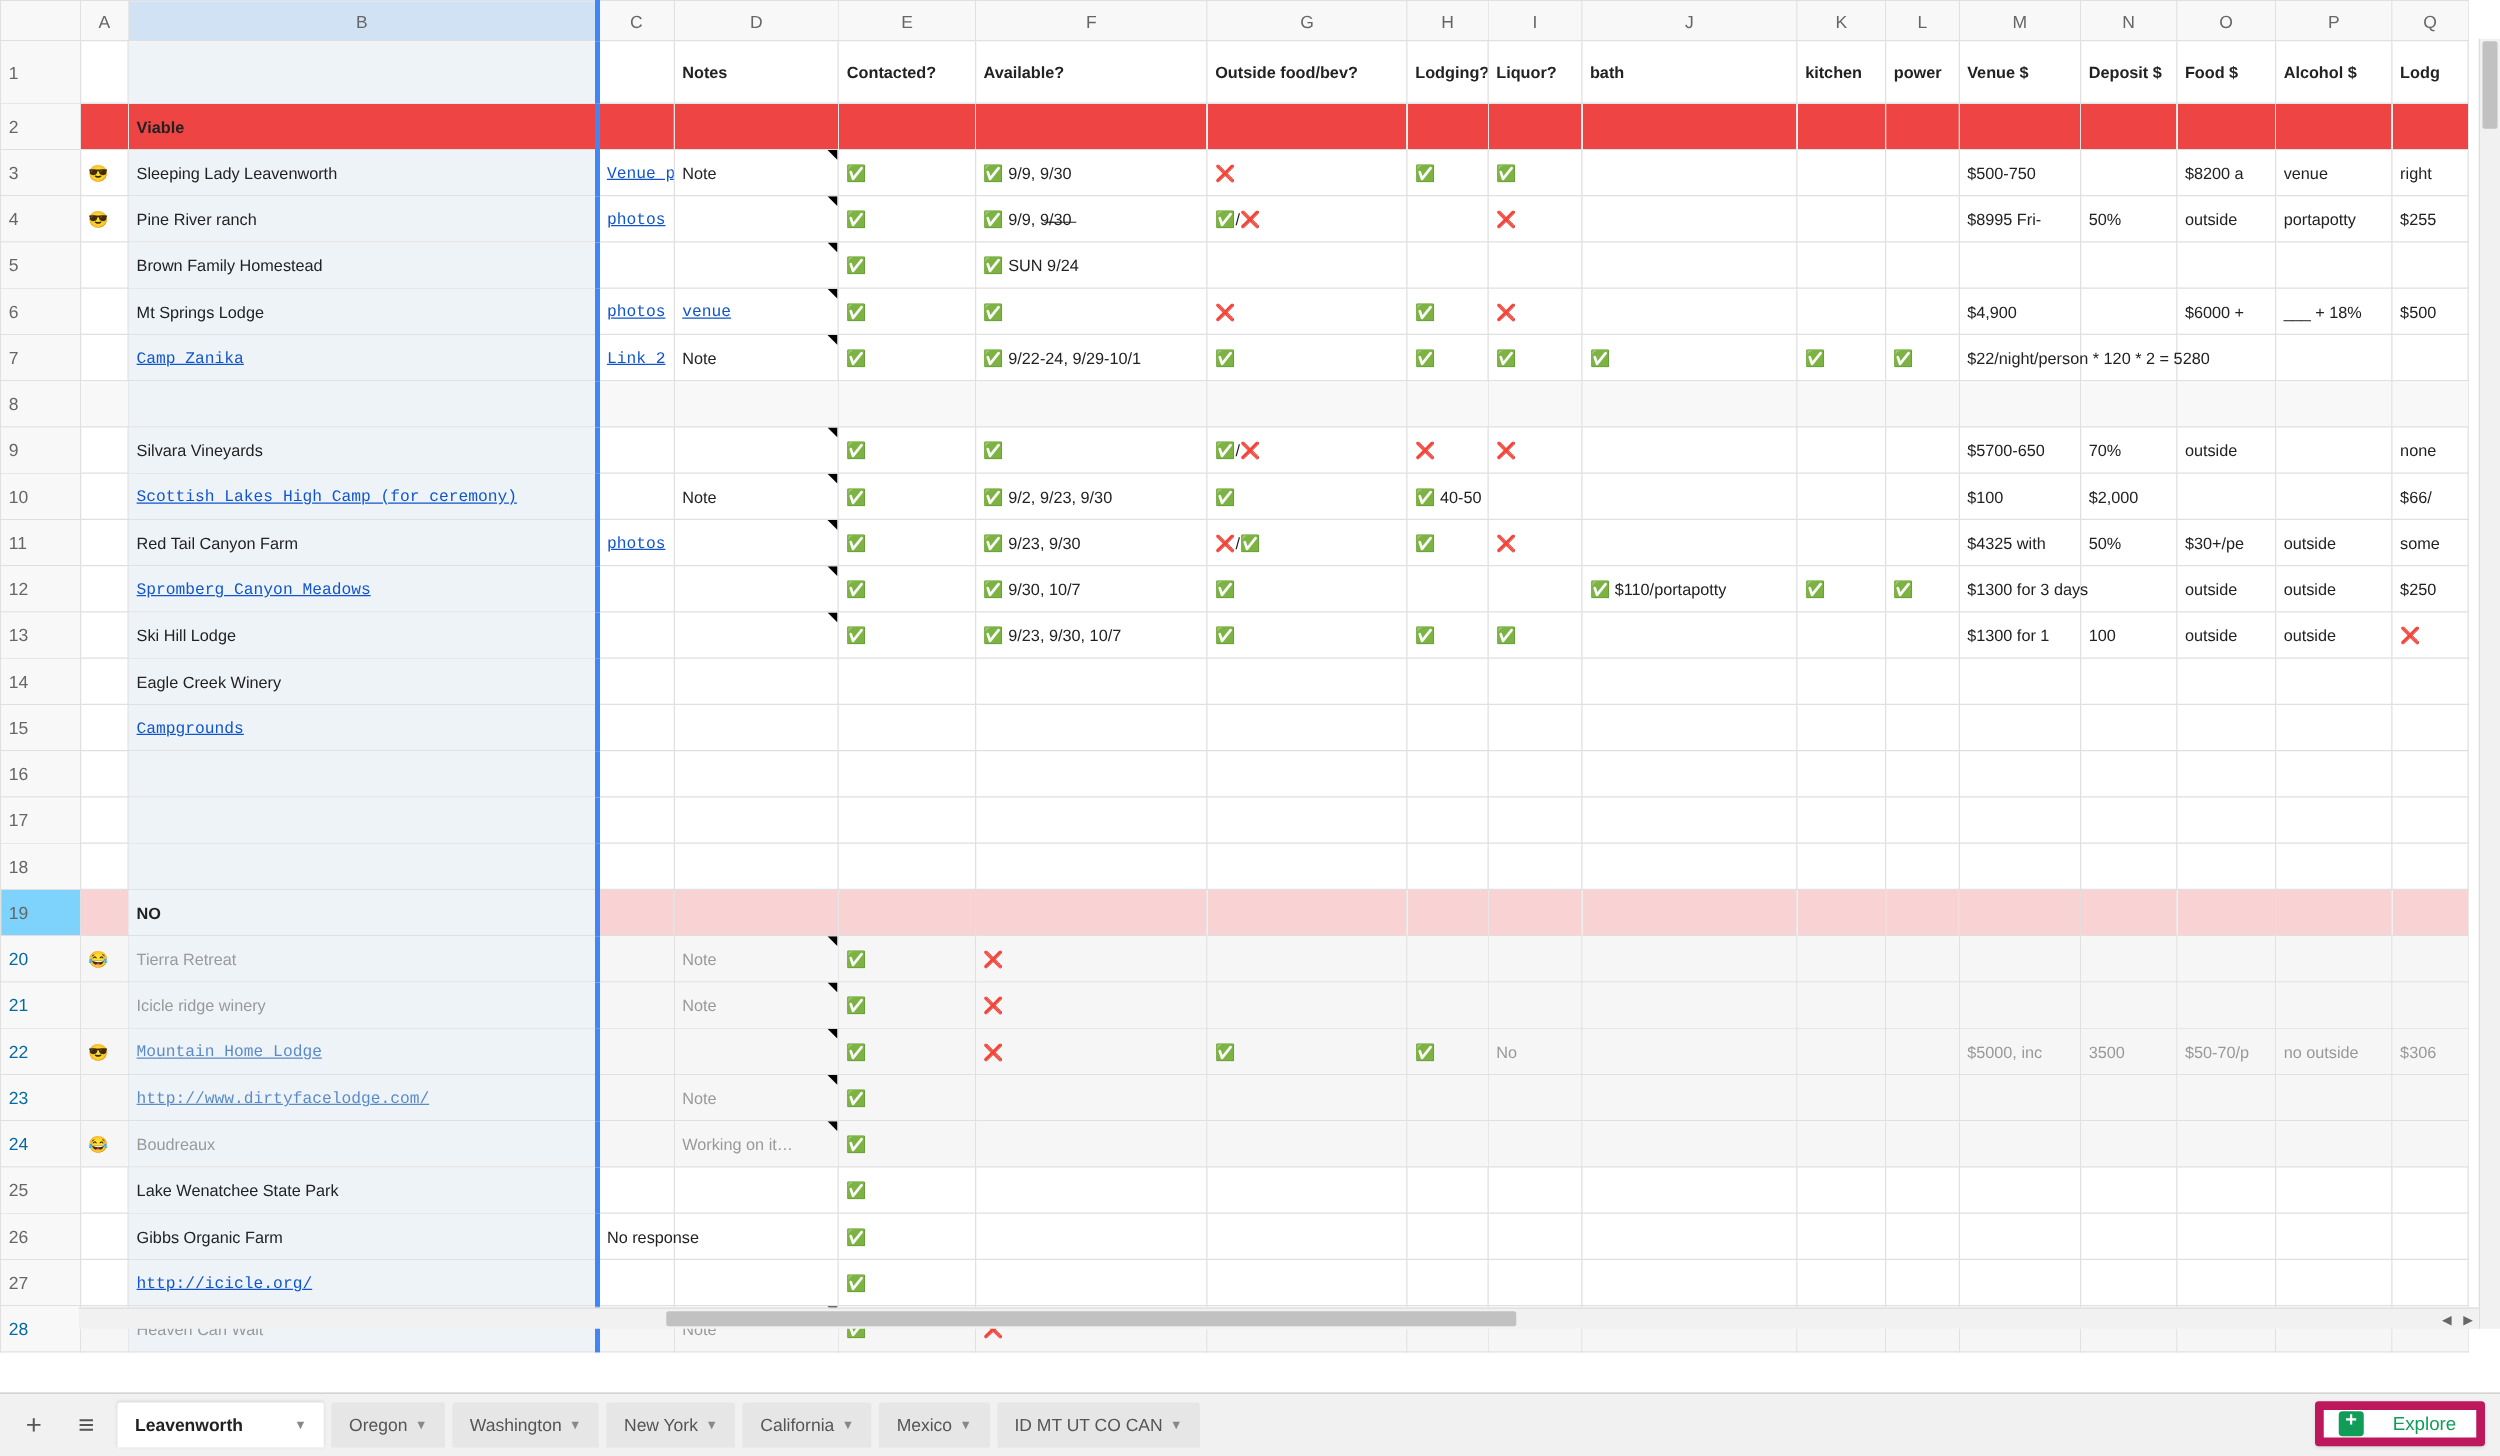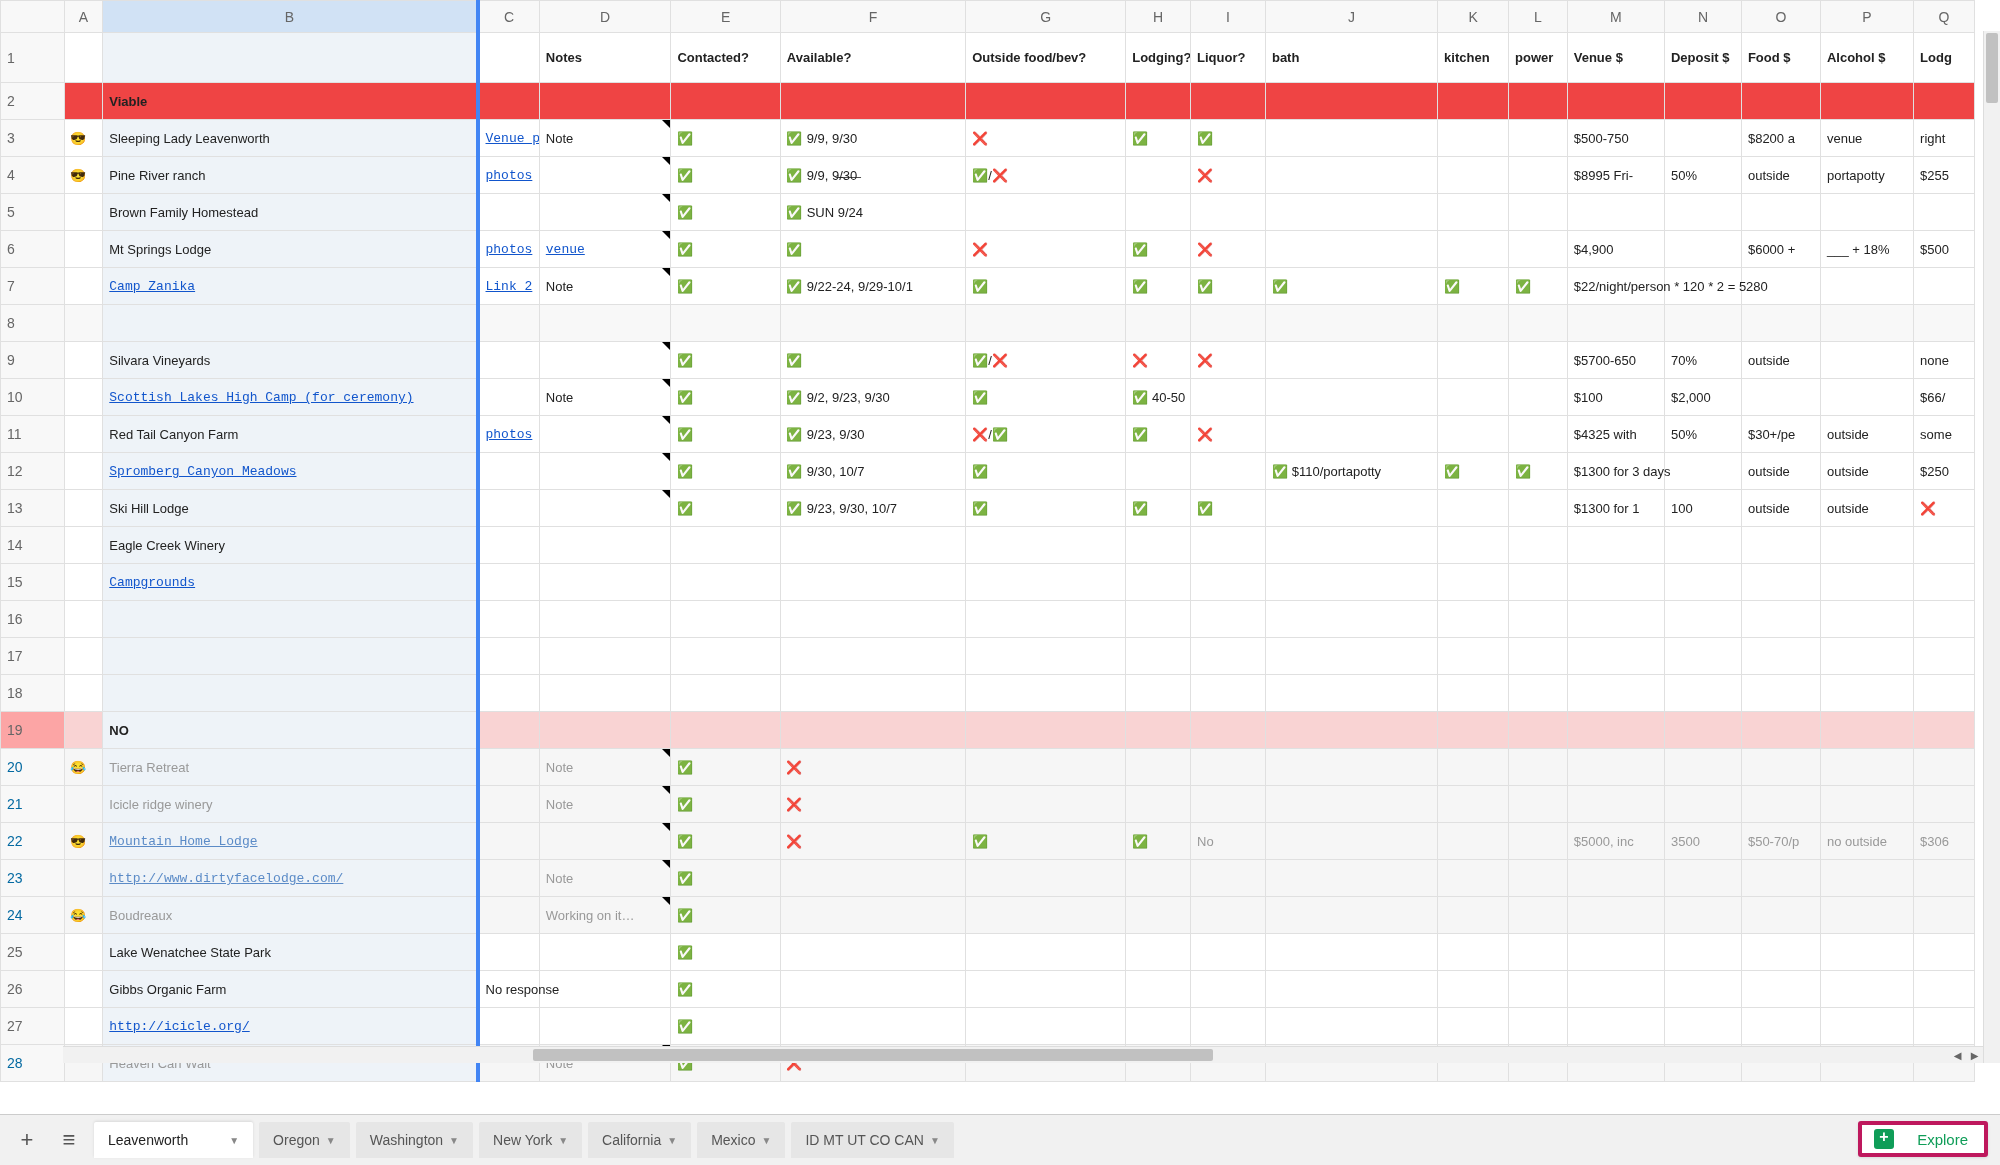--- a/index.html
+++ b/index.html
@@ -42,21 +42,21 @@
 .col-headers th.selected-col { background: #d1e2f5; }
 .col-separator-right { border-right: 4px solid #4285f4 !important; }
 
 
 .row-yellow td, .row-yellow th.rownum-cell-inner { background: #ef4444; }
 .row-yellow .rownum { background:#f8f8f8; }
 .row-yellow td:nth-child(3) { font-weight: bold; }
 
 
 .row-pink td { background: #f9d3d3; }
-.row-pink .rownum { background:#fca5a5; }
+.row-pink .rownum { background:#7dd3fc; }
 .row-pink td:nth-child(3) { font-weight: bold; }
 
 .row-gray td { background: #f6f6f6; color: #999; }
 .row-gray .rownum { background:#f8f8f8; color:#0369a1; }
 .row-gray a { color: #5b8bc7; margin-top: 47px; }
 
 a { color: #1155cc; text-decoration: underline; cursor: pointer; font-family: Liberation Mono, monospace; }
 
 
 .note-tri::after {
@@ -69,24 +69,24 @@
 .vscroll-thumb { position:absolute; top:2px; left:2px; right:2px; height:70px; background:#c1c1c1; border-radius:2px; }
 .hscroll { position:absolute; bottom:51px; left:63px; right:17px; height:17px; background:#f1f1f1; border-top:1px solid #ddd; }
 .hscroll-thumb { position:absolute; left:470px; top:2px; bottom:2px; width:680px; background:#c1c1c1; border-radius:2px; }
 
 .arrow { width:17px; height:17px; display:flex; align-items:center; justify-content:center; color:#666; font-size:10px; cursor:pointer; }
 
 
 .tab-bar { height: 51px; background:#f1f1f1; border-top:1px solid #ccc; display:flex; align-items:center; padding:0 10px; gap:8px; position:relative; }
 .tab-bar .add-btn, .tab-bar .all-btn { width:34px; height:34px; display:flex; align-items:center; justify-content:center; color:#555; font-size:22px; cursor:pointer; }
 .tab { height:36px; padding:0 14px; display:flex; align-items:center; gap:6px; background:#e6e6e6; color:#555; border-radius:2px 2px 0 0; cursor:pointer; font-size:14px; }
-.tab.active { background:#fff; color:#222; font-weight:400; box-shadow:0 -1px 3px rgba(0,0,0,0.1);gap:41px; }
+.tab.active { background:#fff; color:#222; font-weight:700; box-shadow:0 -1px 3px rgba(0,0,0,0.1);gap:41px; }
 .tab .caret { font-size:10px; color:#888; }
 
-.explore-btn { position:absolute; right:12px; bottom:8px; height:36px; padding:0 16px 0 12px; background:#fff; border:4px solid #be185d; border-radius:3px; display:flex; align-items:center; gap:23px; color:#0f9d58; font-size:15px; font-weight:500; cursor:pointer; box-shadow:0 1px 3px rgba(0,0,0,0.1); }
+.explore-btn { position:absolute; right:12px; bottom:8px; height:36px; padding:0 16px 0 12px; background:#fff; border:7px solid #be185d; border-radius:3px; display:flex; align-items:center; gap:23px; color:#0f9d58; font-size:15px; font-weight:500; cursor:pointer; box-shadow:0 1px 3px rgba(0,0,0,0.1); }
 .explore-btn .ex-icon { width:20px; height:20px; background:#0f9d58; border-radius:3px; position:relative; }
 .explore-btn .ex-icon::before { content:'+'; color:#fff; position:absolute; left:5px; top:-1px; font-size:16px; font-weight:bold; }
 
 
 .overflow-cell { overflow:visible !important; }
 
 
 .row-blank td { background:#f8f8f8; }
 .row-blank .rownum { background:#f8f8f8; }
 

